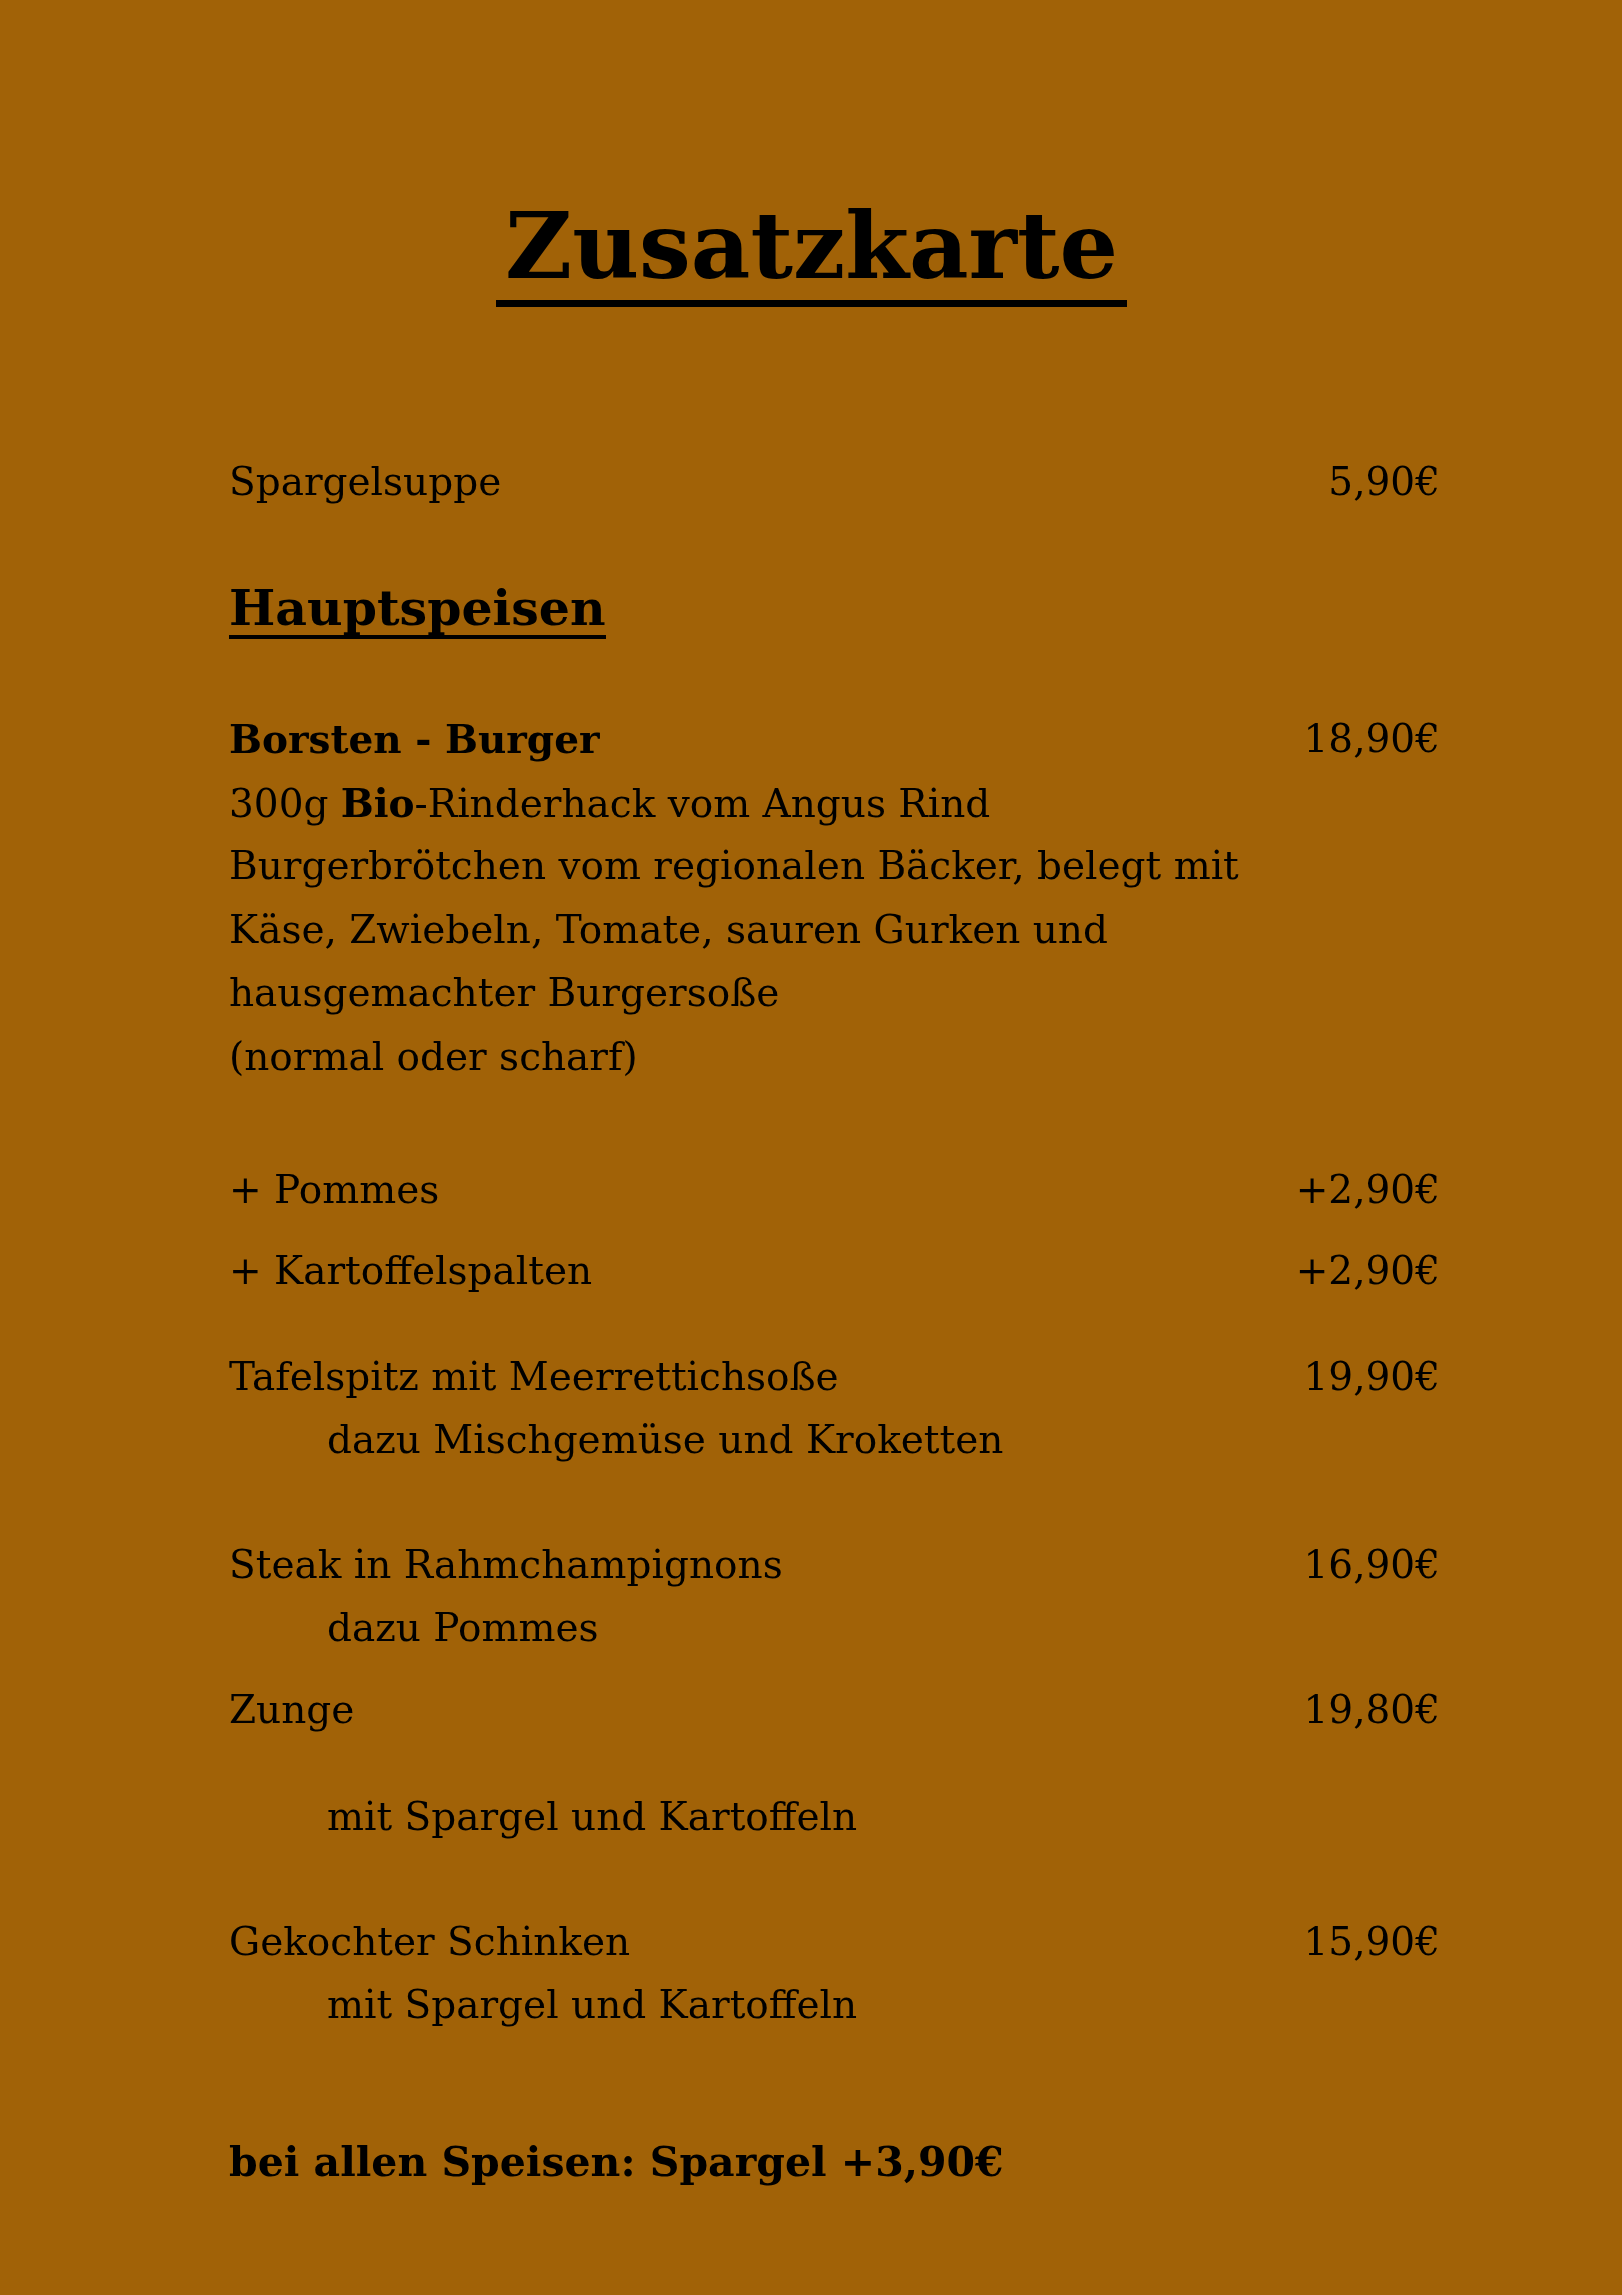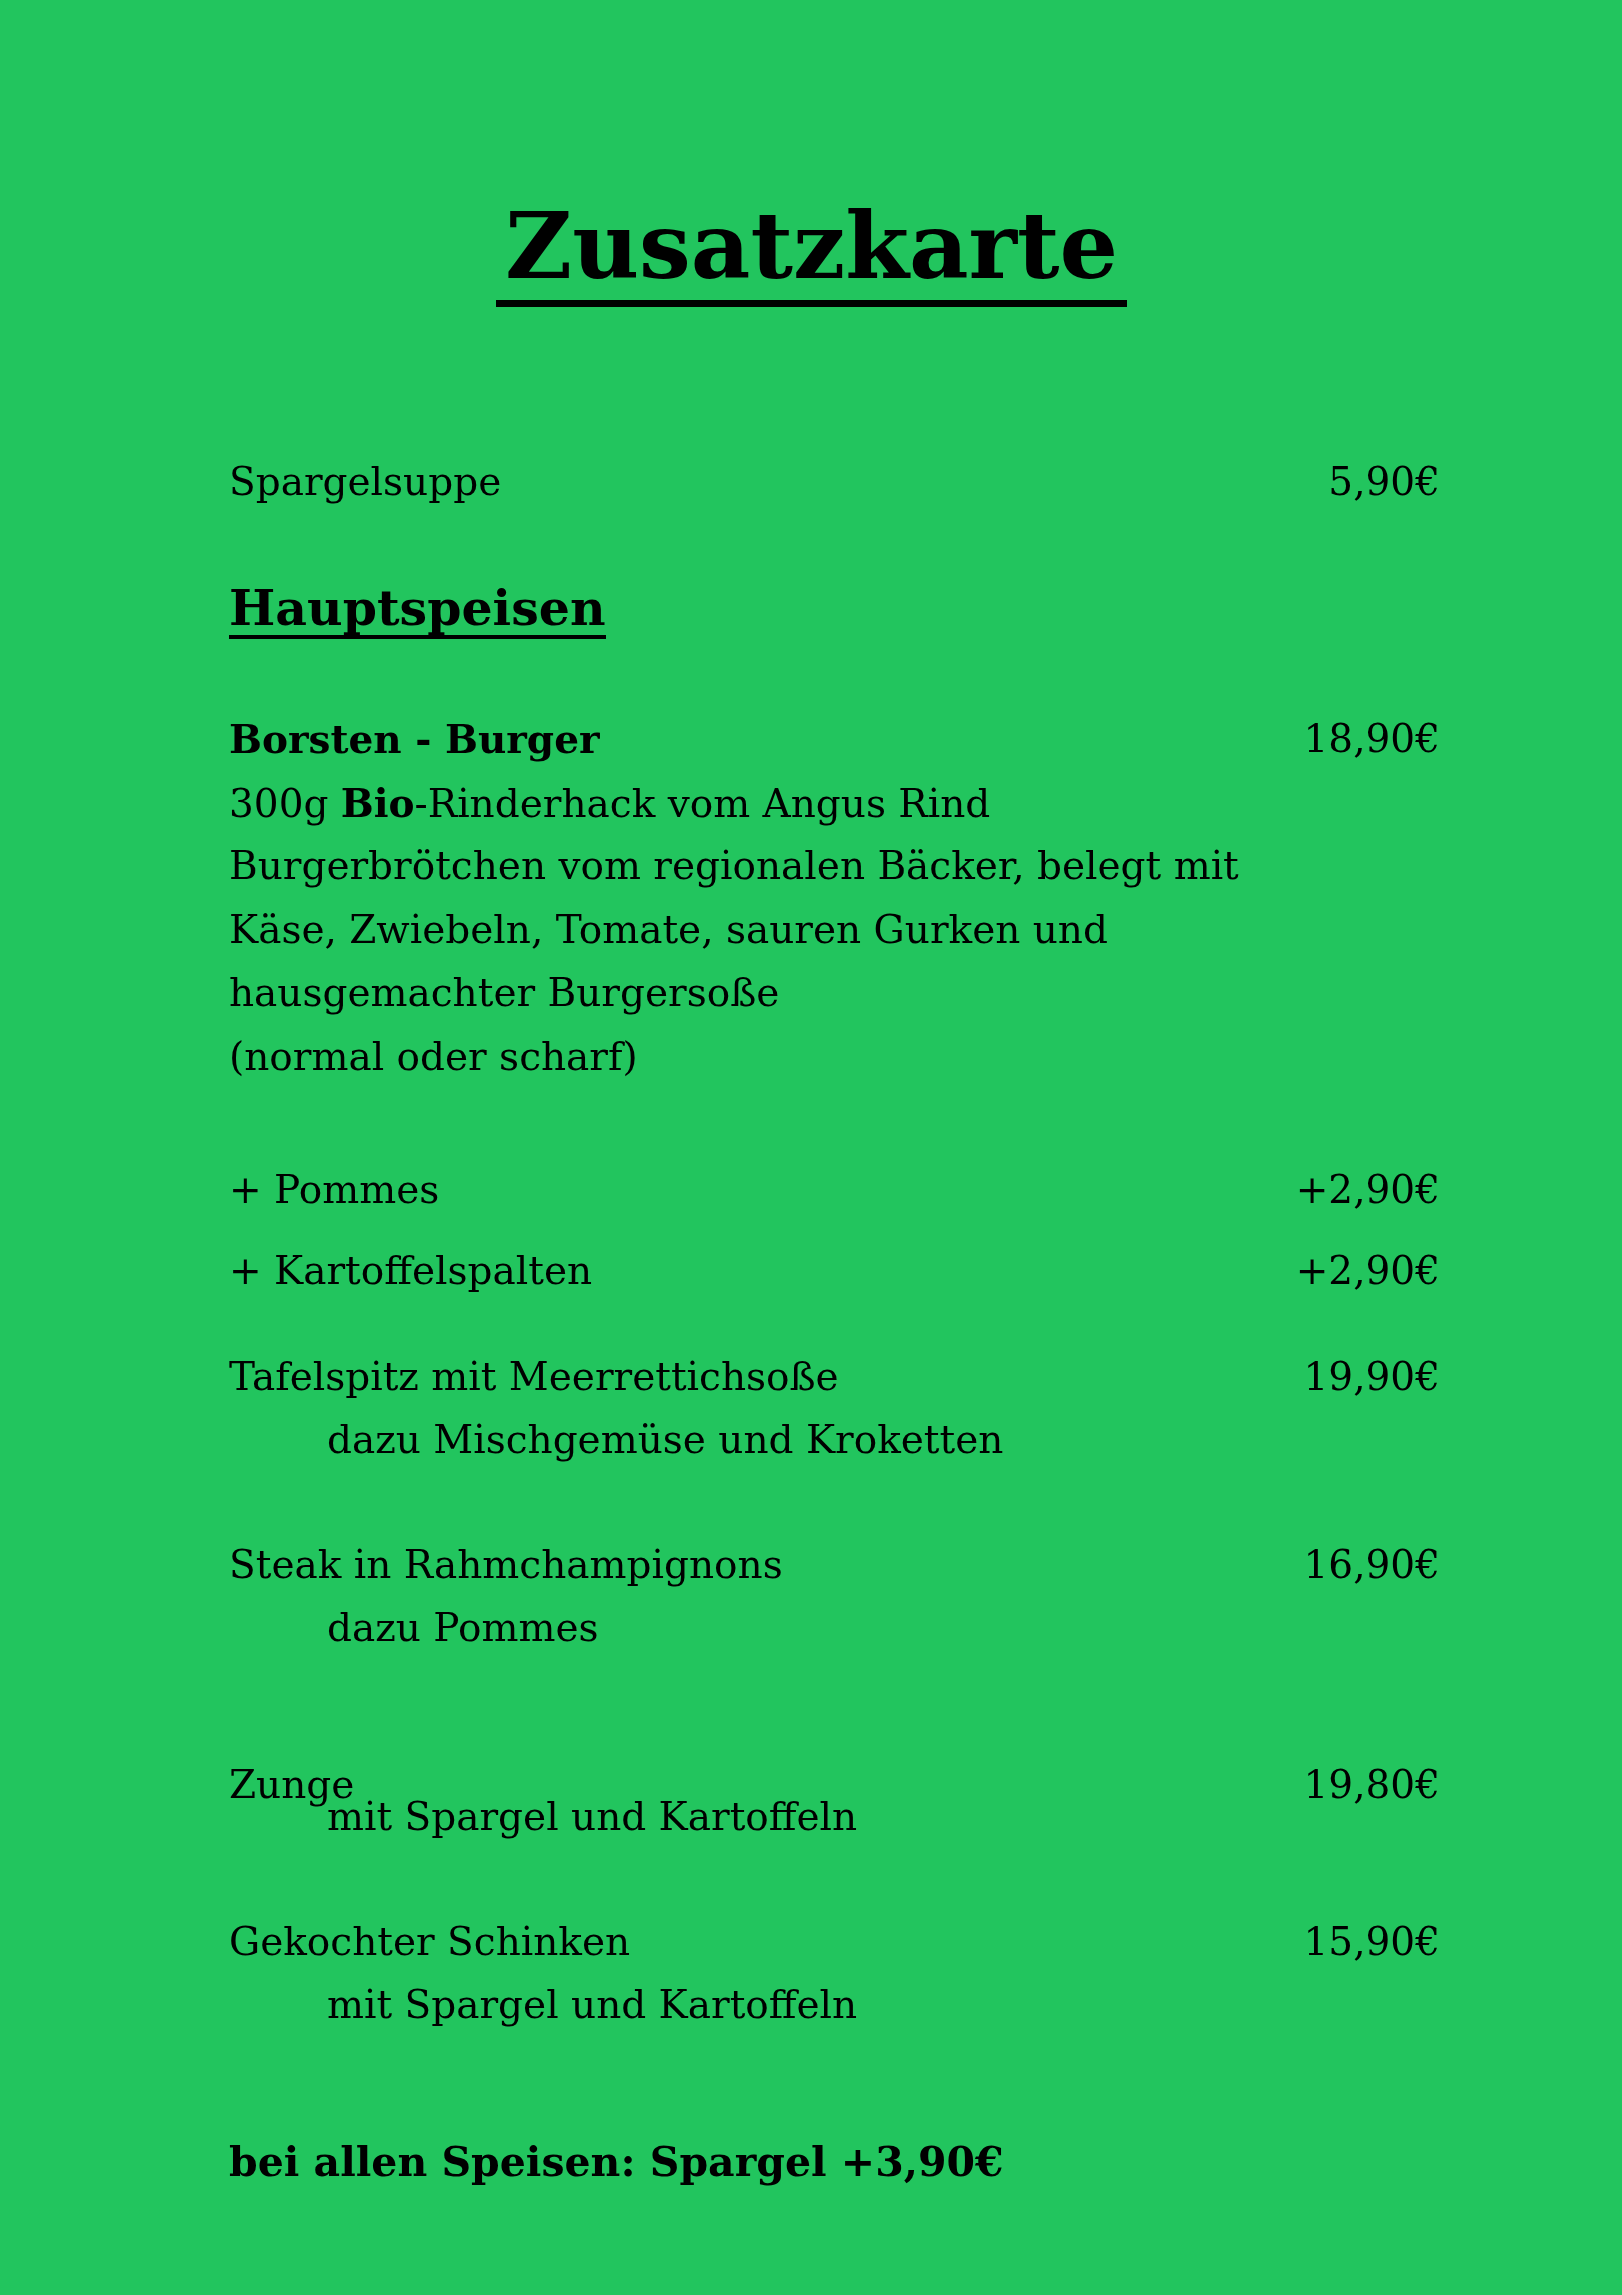--- a/index.html
+++ b/index.html
@@ -4,21 +4,21 @@
 <style>
   html, body {
     margin: 0;
     padding: 0;
     background: #ffffff;
   }
   .page {
     position: relative;
     width: 1623px;
     height: 2295px;
-    background: #22c55e;
+    background: #a16207;
     color: #000000;
     font-family: "DejaVu Serif", "Liberation Serif", serif;
     overflow: hidden;
   }
   .title-wrap {
     position: absolute;
     top: 196px;
     left: 0;
     width: 100%;
     text-align: center;
@@ -89,21 +89,21 @@
   #burger-desc-2      { top: 842px; }
   #burger-desc-3      { top: 906px; }
   #burger-desc-4      { top: 969px; }
   #burger-desc-5      { top: 1033px; }
   #row-extra-0        { top: 1166px; }
   #row-extra-1        { top: 1230px; margin-top: 17px; }
   #row-main-0         { top: 1353px; }
   #sub-main-0         { top: 1416px; }
   #row-main-1         { top: 1541px; }
   #sub-main-1         { top: 1604px; }
-  #row-main-2         { top: 1761px; }
+  #row-main-2         { top: 1686px; }
   #sub-main-2         { top: 1793px; }
   #row-main-3         { top: 1918px; }
   #sub-main-3         { top: 1981px; }
   #footer-note        { top: 2138px; }
 </style>
 </head>
 <body>
 
 <div class="page">
 

